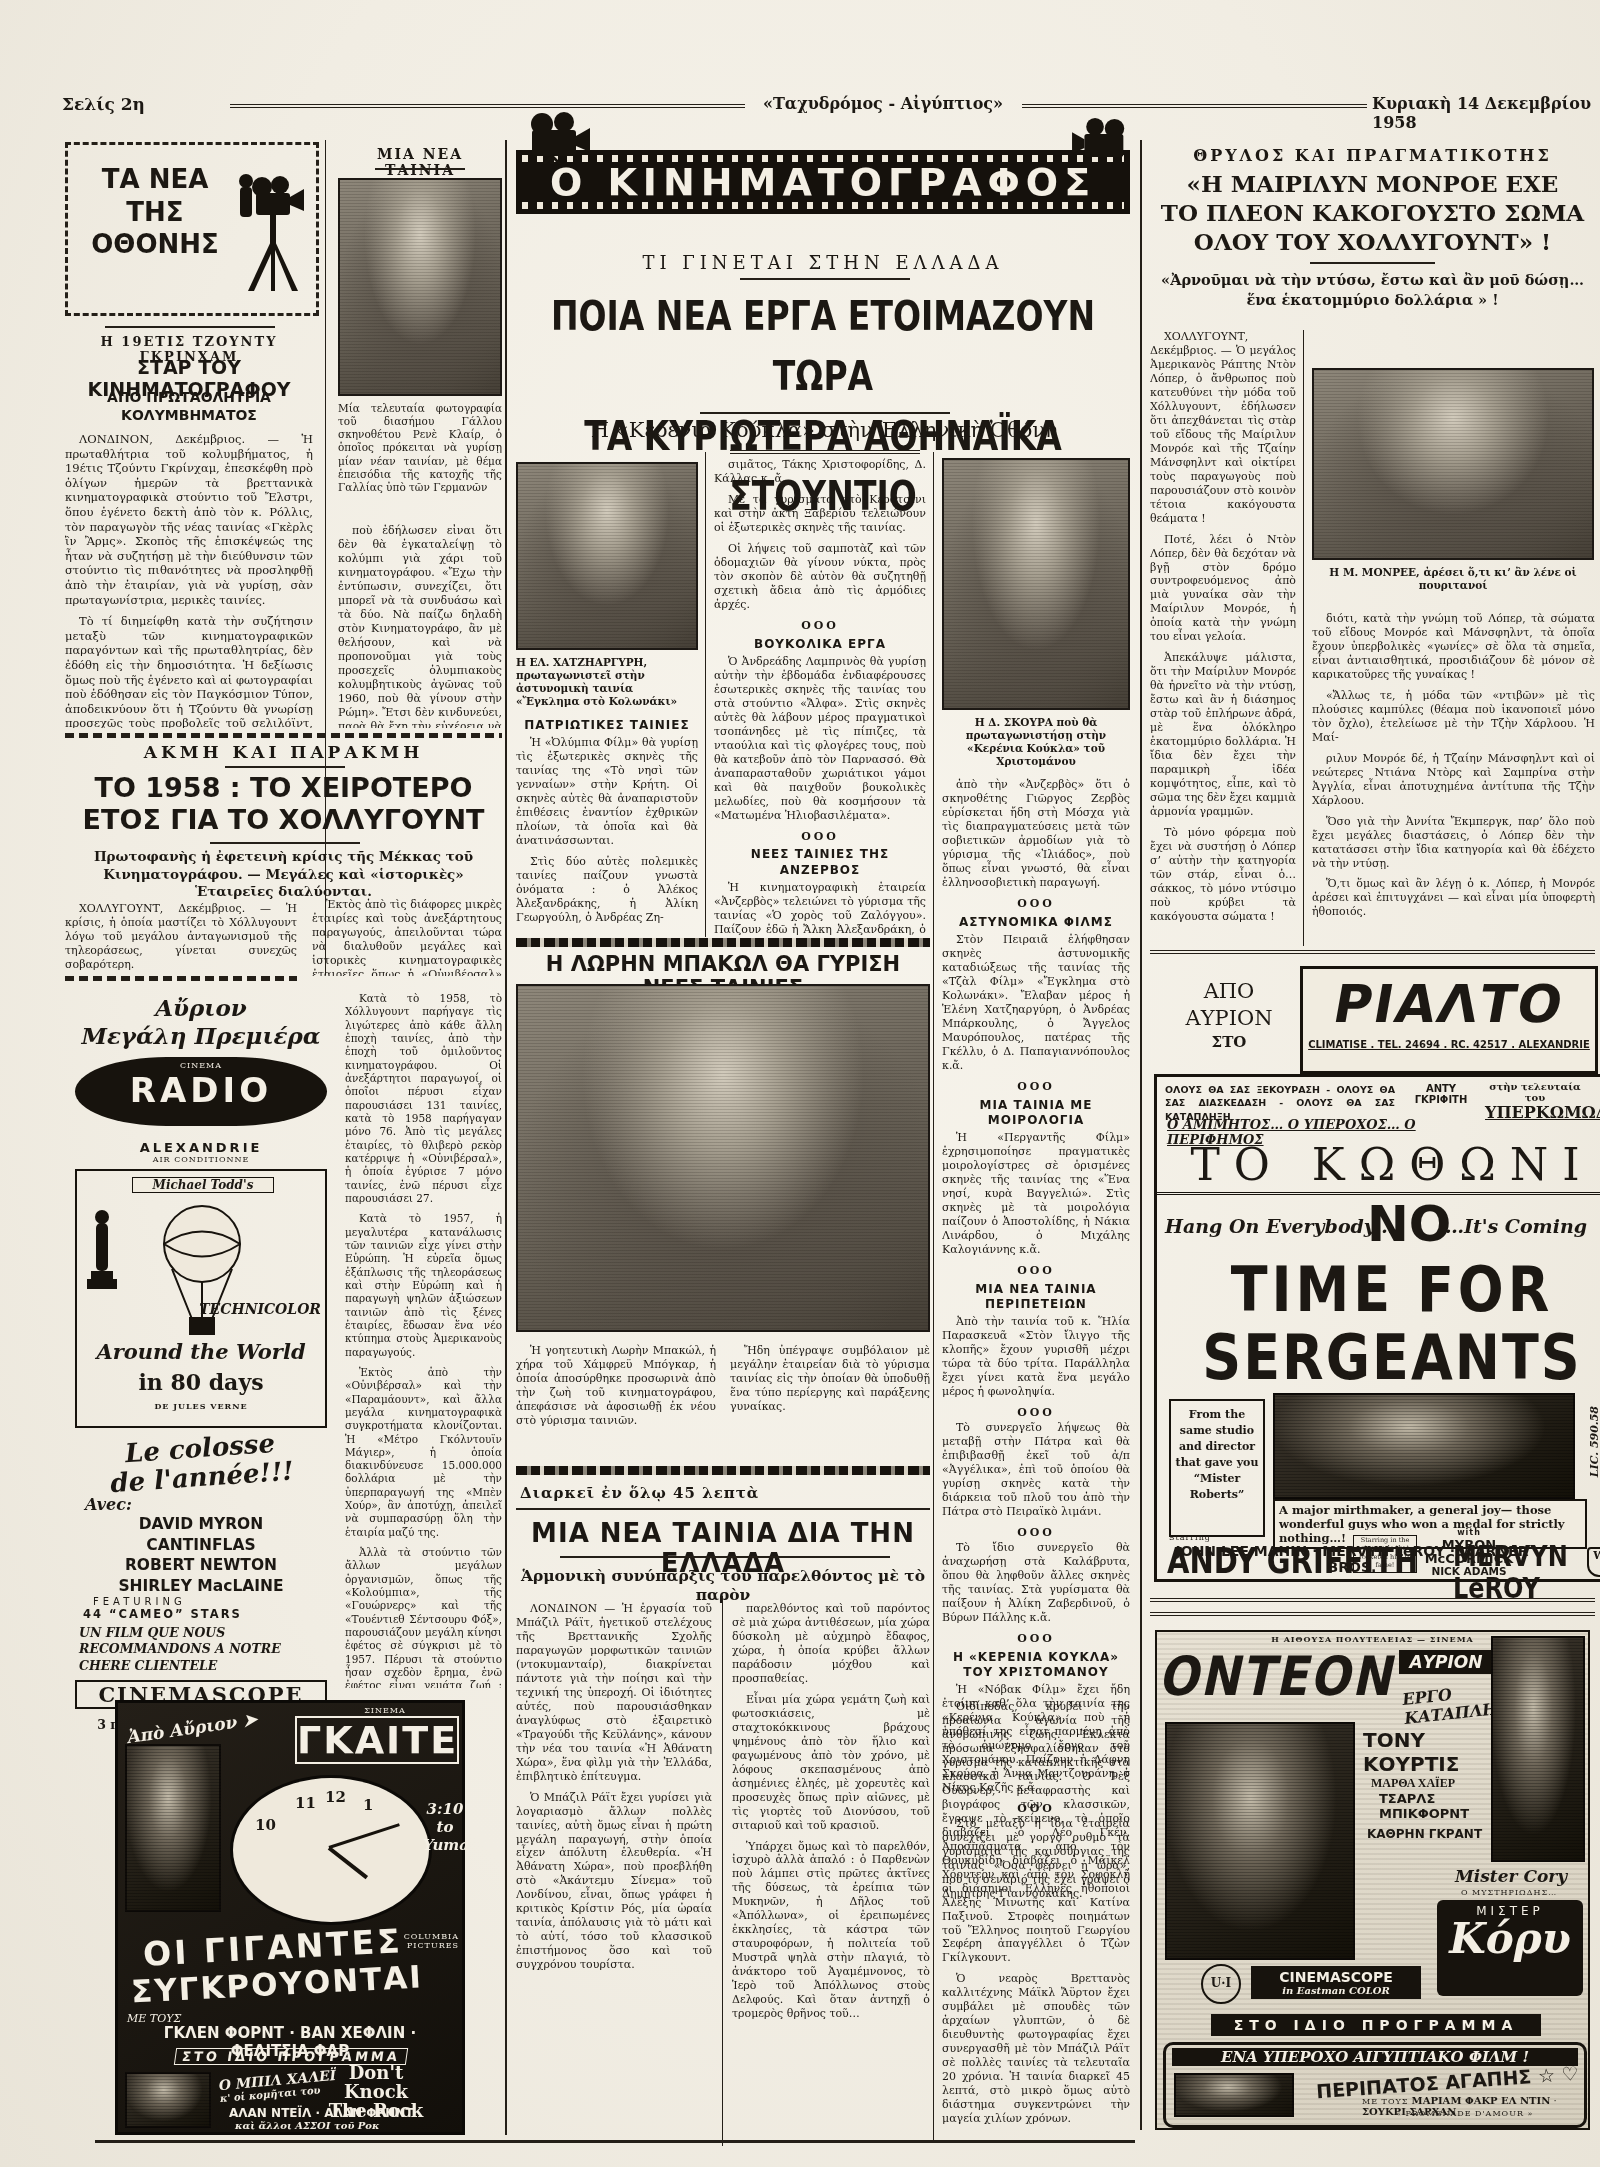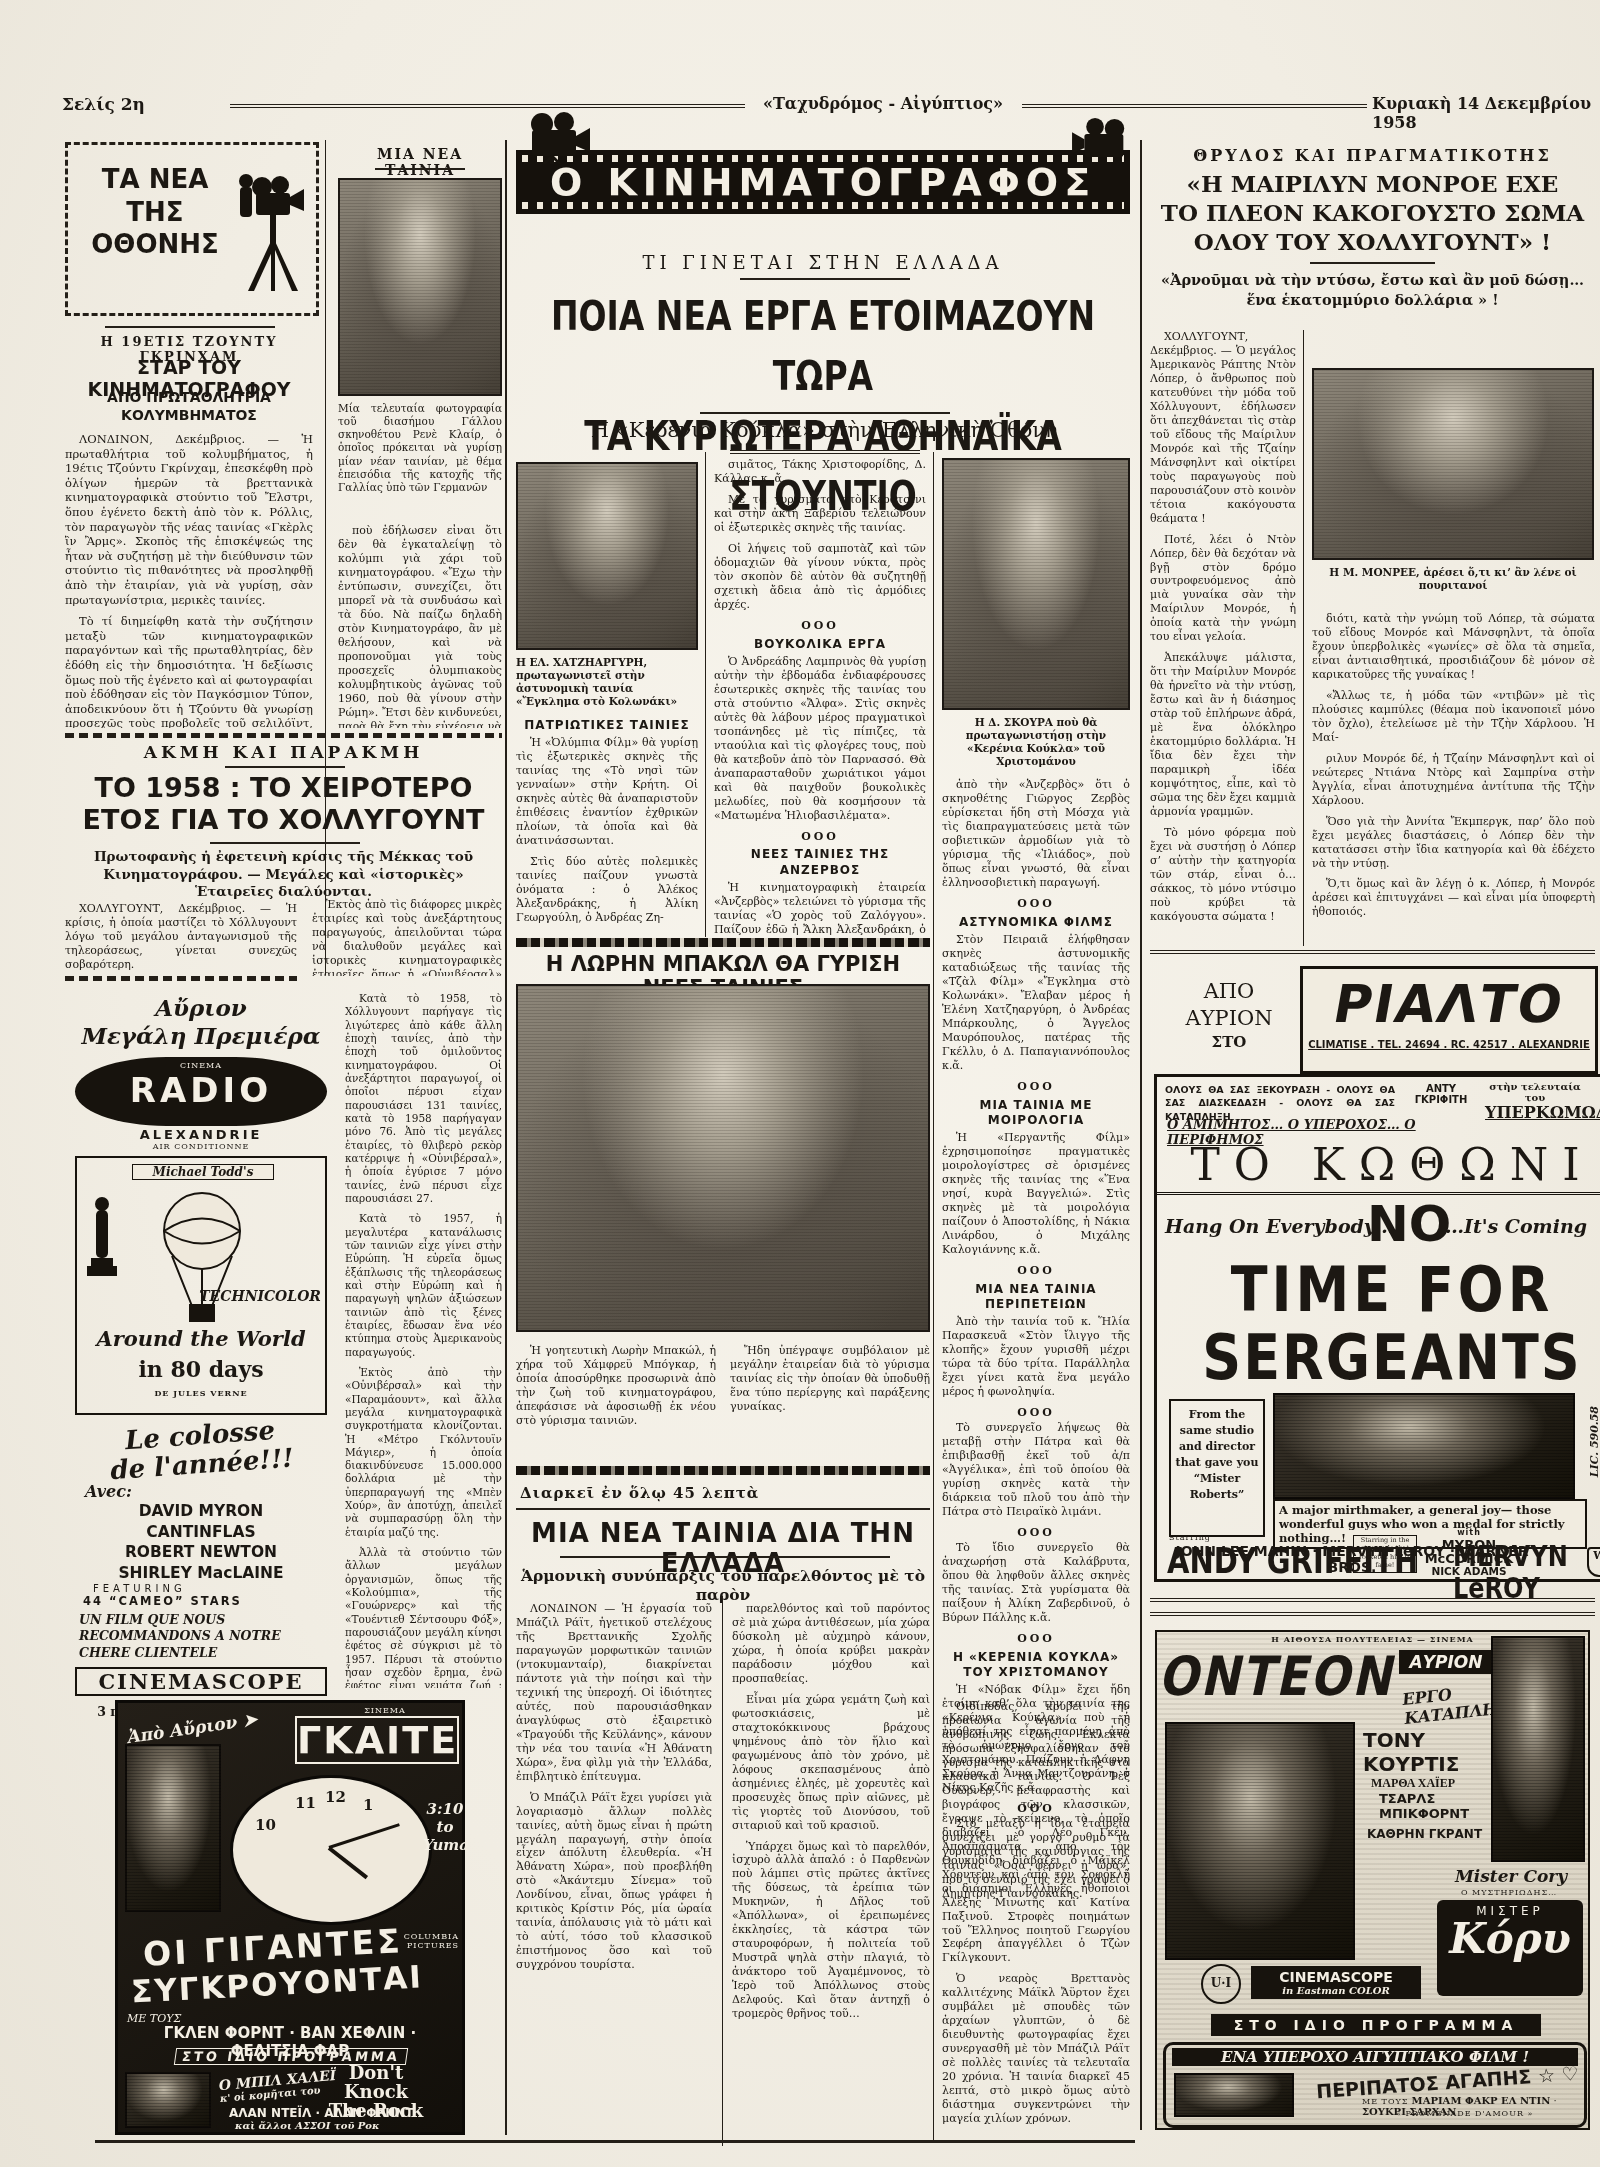--- a/index.html
+++ b/index.html
@@ -122,21 +122,21 @@
 
   <div class="abs" style="left:75px;top:990px;width:252px;height:692px;">
     <div class="ctr script" style="font-size:23px;line-height:1.2;margin-top:4px;">
       <div>Αὔριον</div>
       <div>Μεγάλη Πρεμιέρα</div>
     </div>
     <div class="blackbox ctr" style="margin-top:8px;border-radius:40%/55%;padding:4px 0 16px 0;">
       <div class="mono-sm">CINEMA</div>
       <div class="sans" style="font-size:34px;font-weight:bold;letter-spacing:4px;">RADIO</div>
     </div>
-    <div class="ctr sans" style="font-weight:bold;font-size:13px;letter-spacing:3px;margin-top:1px;">ALEXANDRIE</div>
+    <div class="ctr sans" style="font-weight:bold;font-size:13px;letter-spacing:3px;margin-top:14px;">ALEXANDRIE</div>
     <div class="ctr mono-sm">AIR CONDITIONNE</div>
     <div style="border:2px solid #17130d;margin-top:5px;position:relative;height:255px;">
       <span class="abs" style="left:8px;top:36px;">
         <svg width="34" height="100" viewBox="0 0 34 100">
             <g fill="#17130d">
           <circle cx="17" cy="10" r="7"></circle>
               <rect x="11" y="16" width="12" height="48" rx="5"></rect>
           <rect x="6" y="64" width="22" height="8"></rect>
               <rect x="2" y="72" width="30" height="10"></rect>
         </g>
@@ -323,21 +323,21 @@
 
   <div class="abs hl-sans" style="left:516px;top:1518px;width:414px;font-size:26px;letter-spacing:1px;">ΜΙΑ ΝΕΑ ΤΑΙΝΙΑ ΔΙΑ ΤΗΝ ΕΛΛΑΔΑ</div>
   <div class="abs rule" style="left:560px;top:1556px;width:330px;height:2px;"></div>
   <div class="abs hl-serif" style="left:516px;top:1566px;width:414px;font-size:15.5px;">Ἁρμονικὴ συνύπαρξις τοῦ παρελθόντος μὲ τὸ παρὸν</div>
   <div class="abs rule" style="left:722px;top:1596px;width:1px;height:550px;"></div>
   <div class="abs bt just" style="left:516px;top:1602px;width:196px;height:548px;">
     <p>ΛΟΝΔΙΝΟΝ — Ἡ ἐργασία τοῦ Μπάζιλ Ράϊτ, ἡγετικοῦ στελέχους τῆς Βρεττανικῆς Σχολῆς παραγωγῶν μορφωτικῶν ταινιῶν (ντοκυμανταίρ), διακρίνεται πάντοτε γιὰ τὴν ποίησι καὶ τὴν τεχνική της ὑπεροχή. Οἱ ἰδιότητες αὐτές, ποὺ παρουσιάσθηκαν ἀναγλύφως στὸ ἐξαιρετικὸ «Τραγούδι τῆς Κεϋλάνης», κάνουν τὴν νέα του ταινία «Ἡ Ἀθάνατη Χώρα», ἕνα φὶλμ γιὰ τὴν Ἑλλάδα, ἐπιβλητικὸ ἐπίτευγμα.</p>
     <p>Ὁ Μπάζιλ Ράϊτ ἔχει γυρίσει γιὰ λογαριασμὸ ἄλλων πολλὲς ταινίες, αὐτὴ ὅμως εἶναι ἡ πρώτη μεγάλη παραγωγή, στὴν ὁποία εἶχεν ἀπόλυτη ἐλευθερία. «Ἡ Ἀθάνατη Χώρα», ποὺ προεβλήθη στὸ «Ἀκάντεμυ Σίνεμα» τοῦ Λονδίνου, εἶναι, ὅπως γράφει ἡ κριτικὸς Κρίστιν Ρός, μία ὡραία ταινία, ἀπόλαυσις γιὰ τὸ μάτι καὶ τὸ αὐτί, τόσο τοῦ κλασσικοῦ ἐπιστήμονος ὅσο καὶ τοῦ συγχρόνου τουρίστα.</p>
   </div>
   <div class="abs bt just" style="left:732px;top:1602px;width:198px;height:548px;">
-    <p>παρελθόντος καὶ τοῦ παρόντος σὲ μιὰ χώρα ἀντιθέσεων, μία χώρα δύσκολη μὲ αὐχμηρὸ κάνουν, χώρα, ἡ ὁποία κρύβει μακρὰν παράδοσιν μόχθου καὶ προσπαθείας.</p>
+    <p>παρελθόντος καὶ τοῦ παρόντος σὲ μιὰ χώρα ἀντιθέσεων, μία χώρα δύσκολη μὲ αὐχμηρὸ ἔδαφος, χώρα, ἡ ὁποία κρύβει ἄλλων παράδοσιν μόχθου καὶ προσπαθείας.</p>
     <p>Εἶναι μία χώρα γεμάτη ζωὴ καὶ φωτοσκιάσεις, μὲ σταχτοκόκκινους βράχους ψημένους ἀπὸ τὸν ἥλιο καὶ φαγωμένους ἀπὸ τὸν χρόνο, μὲ λόφους σκεπασμένους ἀπὸ ἀσημένιες ἐληές, μὲ χορευτὲς καὶ προσευχὲς ὅπως πρὶν αἰῶνες, μὲ τὶς γιορτὲς τοῦ Διονύσου, τοῦ σιταριοῦ καὶ τοῦ κρασιοῦ.</p>
     <p>Ὑπάρχει ὅμως καὶ τὸ παρελθόν, ἰσχυρὸ ἀλλὰ ἁπαλό : ὁ Παρθενὼν ποὺ λάμπει στὶς πρῶτες ἀκτῖνες τῆς δύσεως, τὰ ἐρείπια τῶν Μυκηνῶν, ἡ Δῆλος τοῦ «Ἀπόλλωνα», οἱ ἐρειπωμένες ἐκκλησίες, τὰ κάστρα τῶν σταυροφόρων, ἡ πολιτεία τοῦ Μυστρᾶ ψηλὰ στὴν πλαγιά, τὸ ἀνάκτορο τοῦ Ἀγαμέμνονος, τὸ Ἱερὸ τοῦ Ἀπόλλωνος στοὺς Δελφούς. Καὶ ὅταν ἀντηχῇ ὁ τρομερὸς θρῆνος τοῦ…</p>
   </div>
   <div class="abs bt just" style="left:942px;top:2140px;width:1px;height:1px;"></div>
 
   <div class="abs bt just" style="left:942px;top:1700px;width:188px;height:450px;background:transparent;">
     <p>Οἰδίποδας, κρύβει τὴν προαιώνια ἀγωνία τῆς ἀνθρώπινης ζωῆς. Ἐκλεκτὰ πρόσωπα ἐξησφαλίσθηκαν στὸ γύρισμα τῆς καταπληκτικῆς στὰ κλασσικὰ ταινίας. Ὁ Ρὲξ Οὐώρνερ, μεταφραστὴς καὶ βιογράφος τῶν κλασσικῶν, ἔγραψε τὸ κείμενο, τὸ ὁποῖο διαβάζει ὁ Λέο Γκέν. Ἀποσπάσματα ἀπὸ τὸν Θουκυδίδη διαβάζει ὁ Μάϊκελ Χόρντερν καὶ ἀπὸ τὸν Σοφοκλῆ οἱ διάσημοι Ἕλληνες ἠθοποιοὶ Ἀλέξης Μινωτῆς καὶ Κατίνα Παξινοῦ. Στροφὲς ποιημάτων τοῦ Ἕλληνος ποιητοῦ Γεωργίου Σεφέρη ἀπαγγέλλει ὁ Τζὼν Γκίλγκουντ.</p>
     <p>Ὁ νεαρὸς Βρεττανὸς καλλιτέχνης Μάϊκλ Ἄϋρτον ἔχει συμβάλει μὲ σπουδὲς τῶν ἀρχαίων γλυπτῶν, ὁ δὲ διευθυντὴς φωτογραφίας ἔχει συνεργασθῆ μὲ τὸν Μπάζιλ Ράϊτ σὲ πολλὲς ταινίες τὰ τελευταῖα 20 χρόνια. Ἡ ταινία διαρκεῖ 45 λεπτά, στὸ μικρὸ ὅμως αὐτὸ διάστημα συγκεντρώνει τὴν μαγεία χιλίων χρόνων.</p>
   </div>
 

